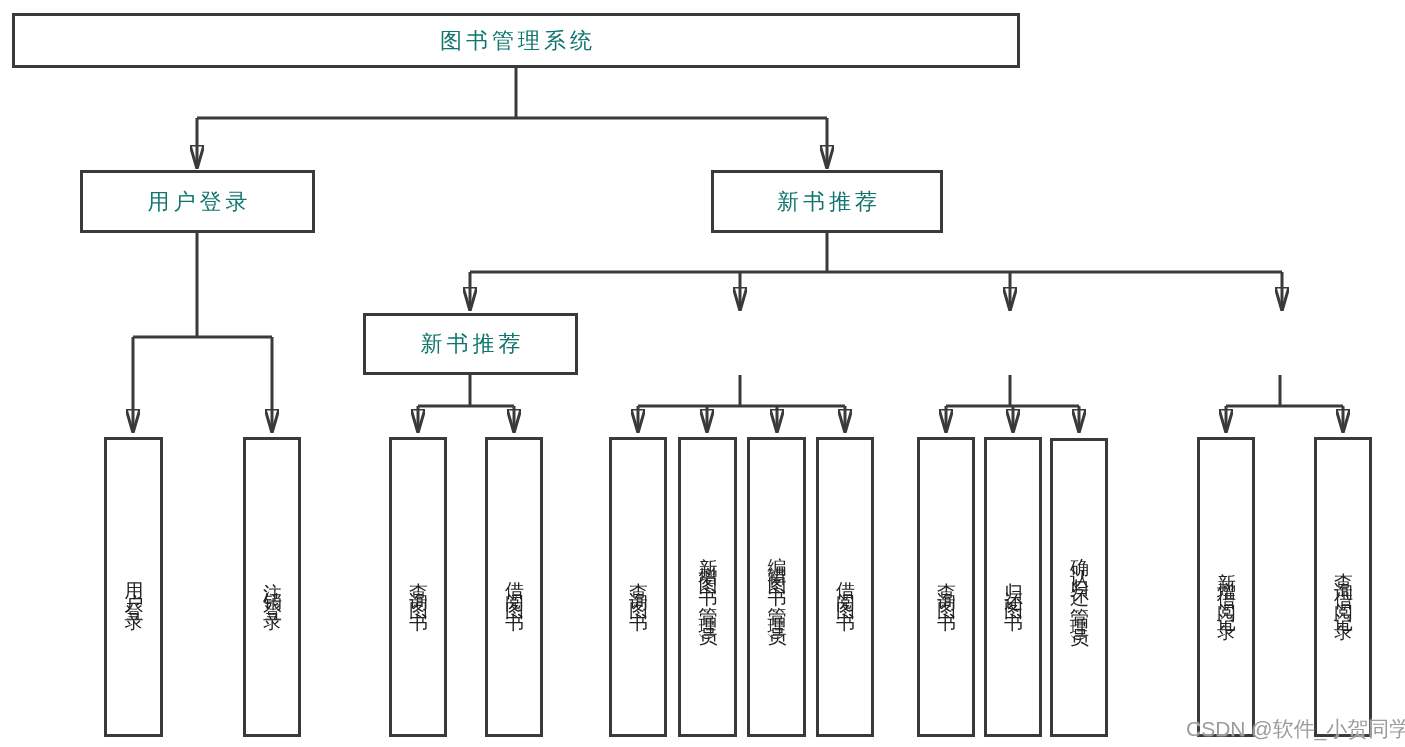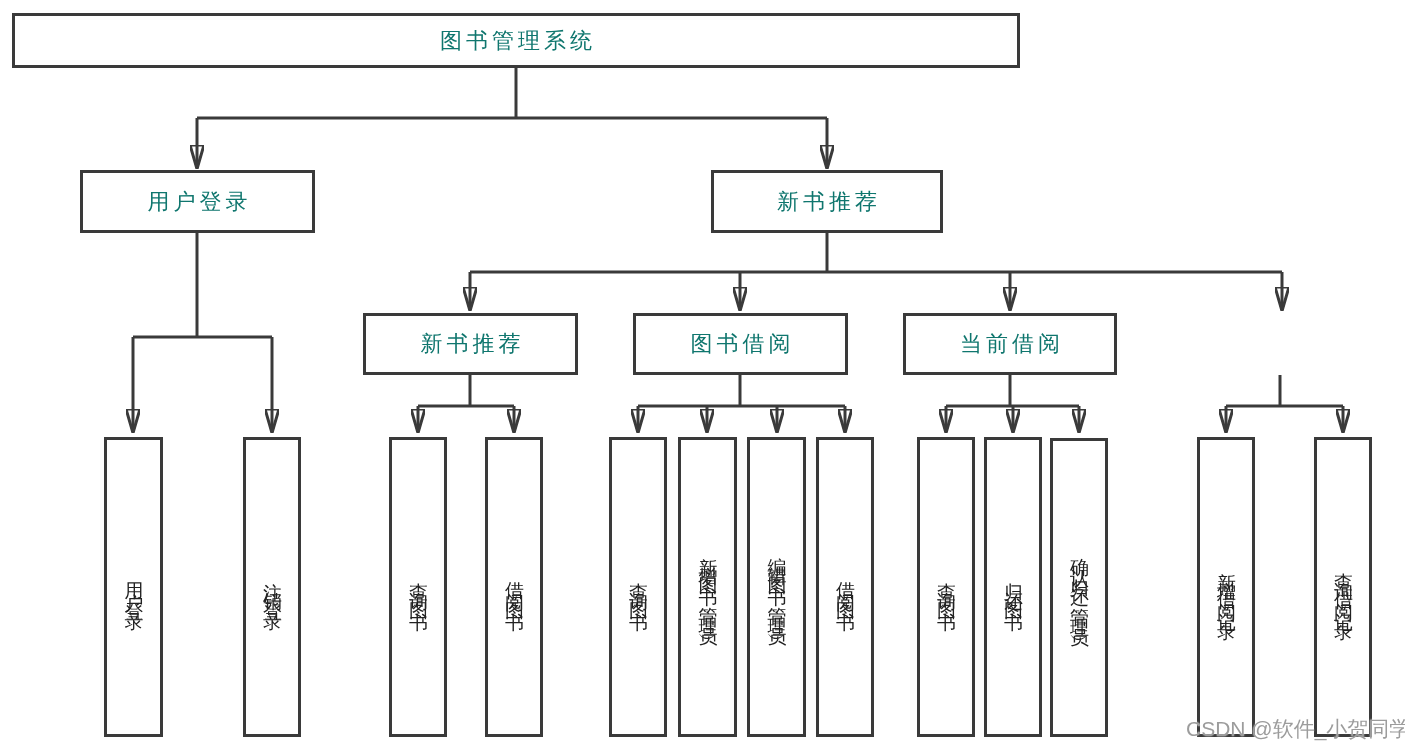--- a/index.html
+++ b/index.html
@@ -118,26 +118,20 @@
   <div class="node" style="left:80px; top:170px; width:235px; height:63px;">
     <span class="hlabel">用户登录</span>
   </div>
   <div class="node" style="left:711px; top:170px; width:232px; height:63px;">
     <span class="hlabel">新书推荐</span>
   </div>
 
   <div class="node" style="left:363px; top:313px; width:215px; height:62px;">
     <span class="hlabel">新书推荐</span>
   </div>
-  <div class="node" style="left:633px; top:313px; width:215px; height:62px;">
-    <span class="hlabel">图书借阅</span>
-  </div>
-  <div class="node" style="left:903px; top:313px; width:214px; height:62px;">
-    <span class="hlabel">当前借阅</span>
-  </div>
 
   <div class="node" style="left:104px; top:437px; width:59px; height:300px;">
     <span class="vlabel">用户登录</span>
   </div>
   <div class="node" style="left:243px; top:437px; width:58px; height:300px;">
     <span class="vlabel">注销登录</span>
   </div>
 
   <div class="node" style="left:389px; top:437px; width:58px; height:300px;">
     <span class="vlabel">查询图书</span>

